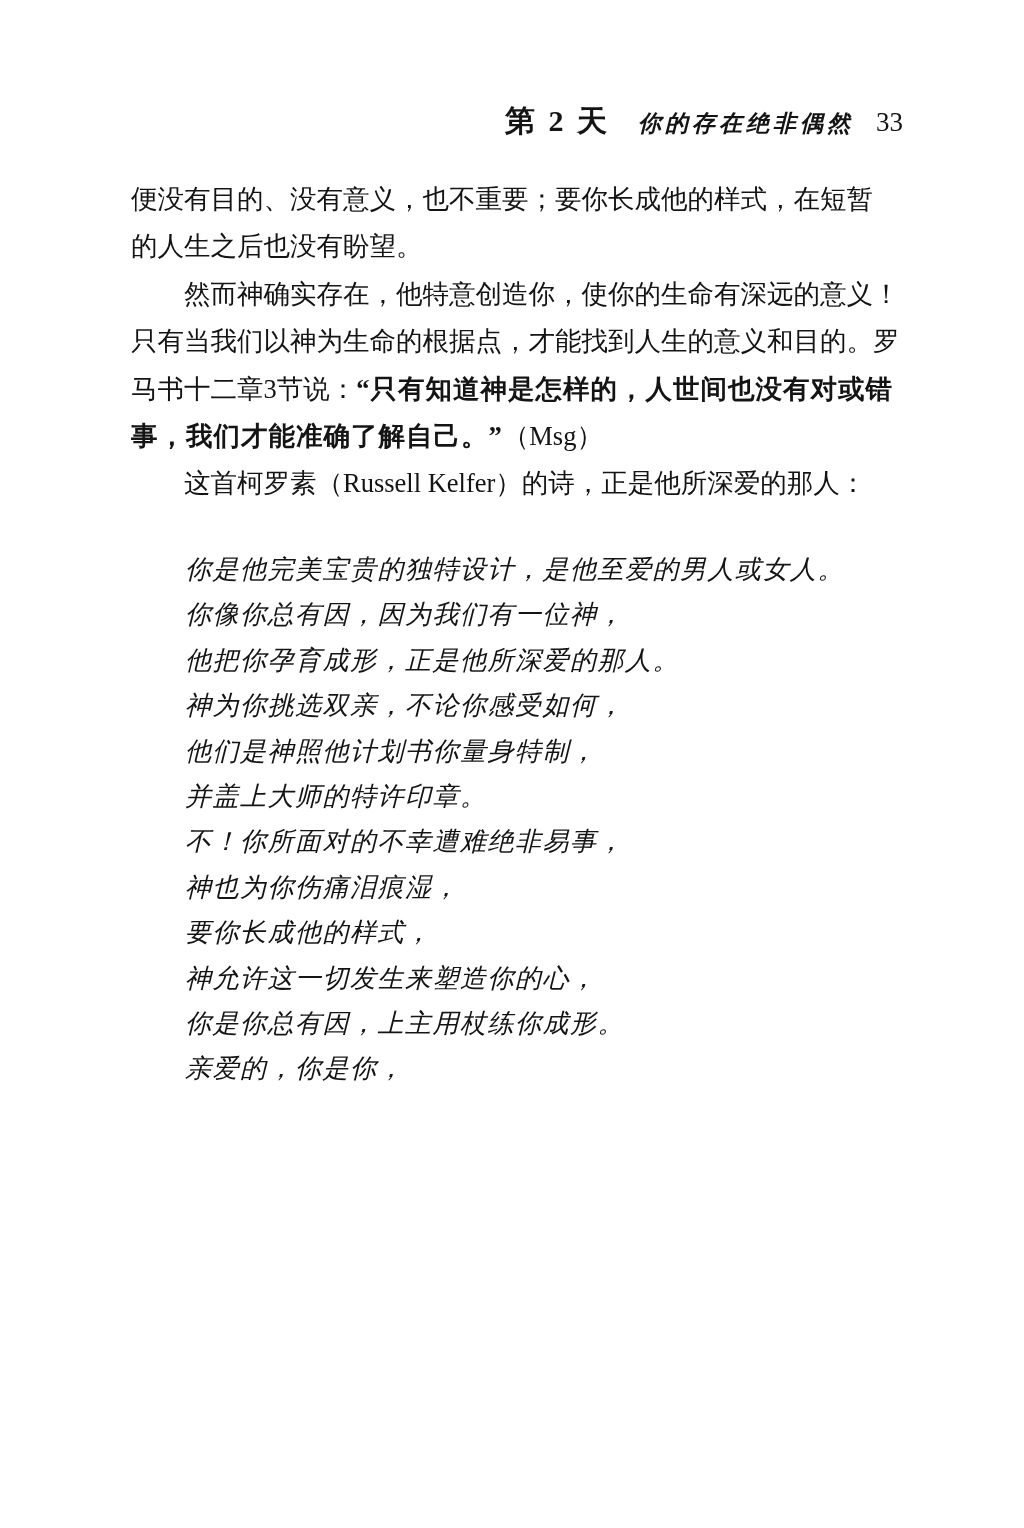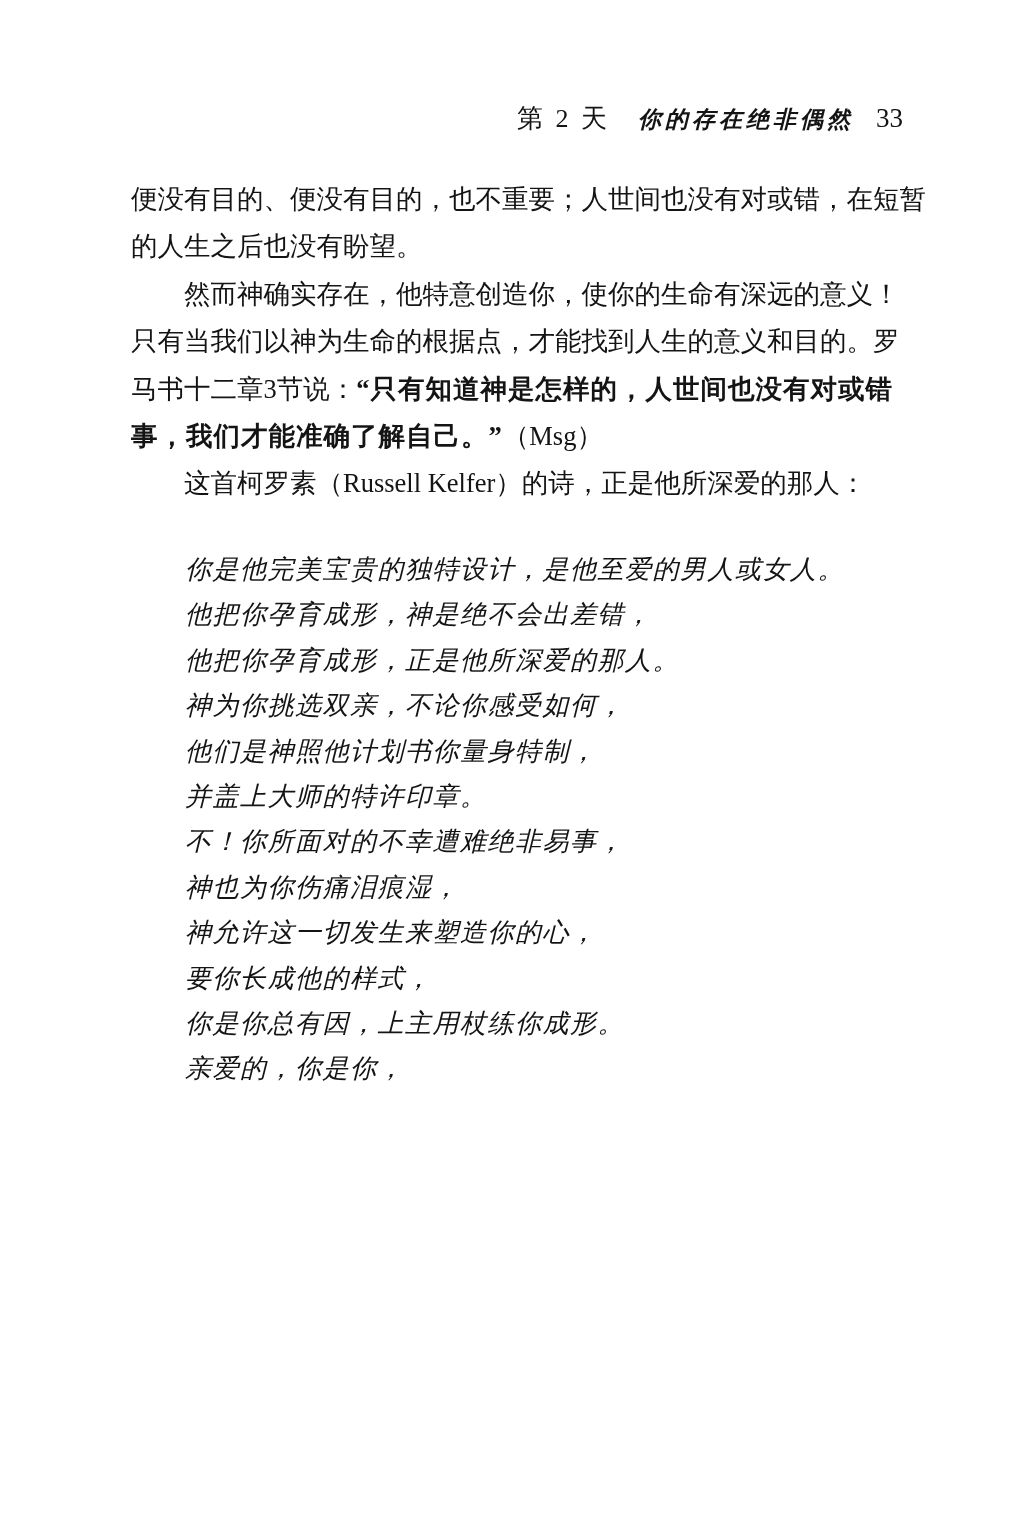--- a/index.html
+++ b/index.html
@@ -12,21 +12,21 @@
     overflow: hidden;
   }
   .page { position: absolute; inset: 0; }
 
   
   .header {
     position: absolute; top: 101px; left: 131px; width: 772px;
     text-align: right; white-space: nowrap;
   }
   .chapter {
-    font-weight: normal; font-size: 26px; letter-spacing: 3px;
+    font-weight: bold; font-size: 30px; letter-spacing: 3px;
     margin-right: 28px;
   }
   .title {
     font-style: italic; font-weight: bold; font-size: 23px;
     letter-spacing: 4px; margin-right: 22px;
   }
   .pagenum { font-size: 27px; }
 
   
   .bodytext {
@@ -52,42 +52,42 @@
 <body>
 
 <div class="page">
 
   <div class="header">
     <span class="chapter">第 2 天</span><span class="title">你的存在绝非偶然</span><span class="pagenum">33</span>
   </div>
 
   <div class="bodytext">
     <div>
-      <div class="line">便没有目的、便没有目的，也不重要；人世间也没有对或错，在短暂</div>
+      <div class="line">便没有目的、没有意义，也不重要；要你长成他的样式，在短暂</div>
       <div class="line">的人生之后也没有盼望。</div>
     </div>
     <div>
       <div class="line"><span class="ind"></span><span>然而神确实存在，他特意创造你，使你的生命有深远的意义！</span></div>
       <div class="line"><span>只有当我们以神为生命的根据点，才能找到人生的意义和目的。罗</span></div>
       <div class="line"><span>马书十二章3节说：</span><span class="bq">“只有知道神是怎样的，人世间也没有对或错</span></div>
       <div class="line"><span class="bq">事，我们才能准确了解自己。”</span><span>（Msg）</span></div>
     </div>
     <div>
       <div class="line"><span class="ind"></span><span>这首柯罗素（Russell Kelfer）的诗，正是他所深爱的那人：</span></div>
     </div>
   </div>
 
   <div class="poem">
     <div class="line">你是他完美宝贵的独特设计，是他至爱的男人或女人。</div>
-    <div class="line">他把你孕育成形，神是绝不会出差错，</div>
+    <div class="line">你像你总有因，因为我们有一位神，</div>
     <div class="line">他把你孕育成形，正是他所深爱的那人。</div>
     <div class="line">神为你挑选双亲，不论你感受如何，</div>
     <div class="line">他们是神照他计划书你量身特制，</div>
     <div class="line">并盖上大师的特许印章。</div>
     <div class="line">不！你所面对的不幸遭难绝非易事，</div>
     <div class="line">神也为你伤痛泪痕湿，</div>
+    <div class="line">要你长成他的样式，</div>
     <div class="line">神允许这一切发生来塑造你的心，</div>
-    <div class="line">要你长成他的样式，</div>
     <div class="line">你是你总有因，上主用杖练你成形。</div>
     <div class="line">亲爱的，你是你，</div>
   </div>
 
 </div>
 
 </body></html>

